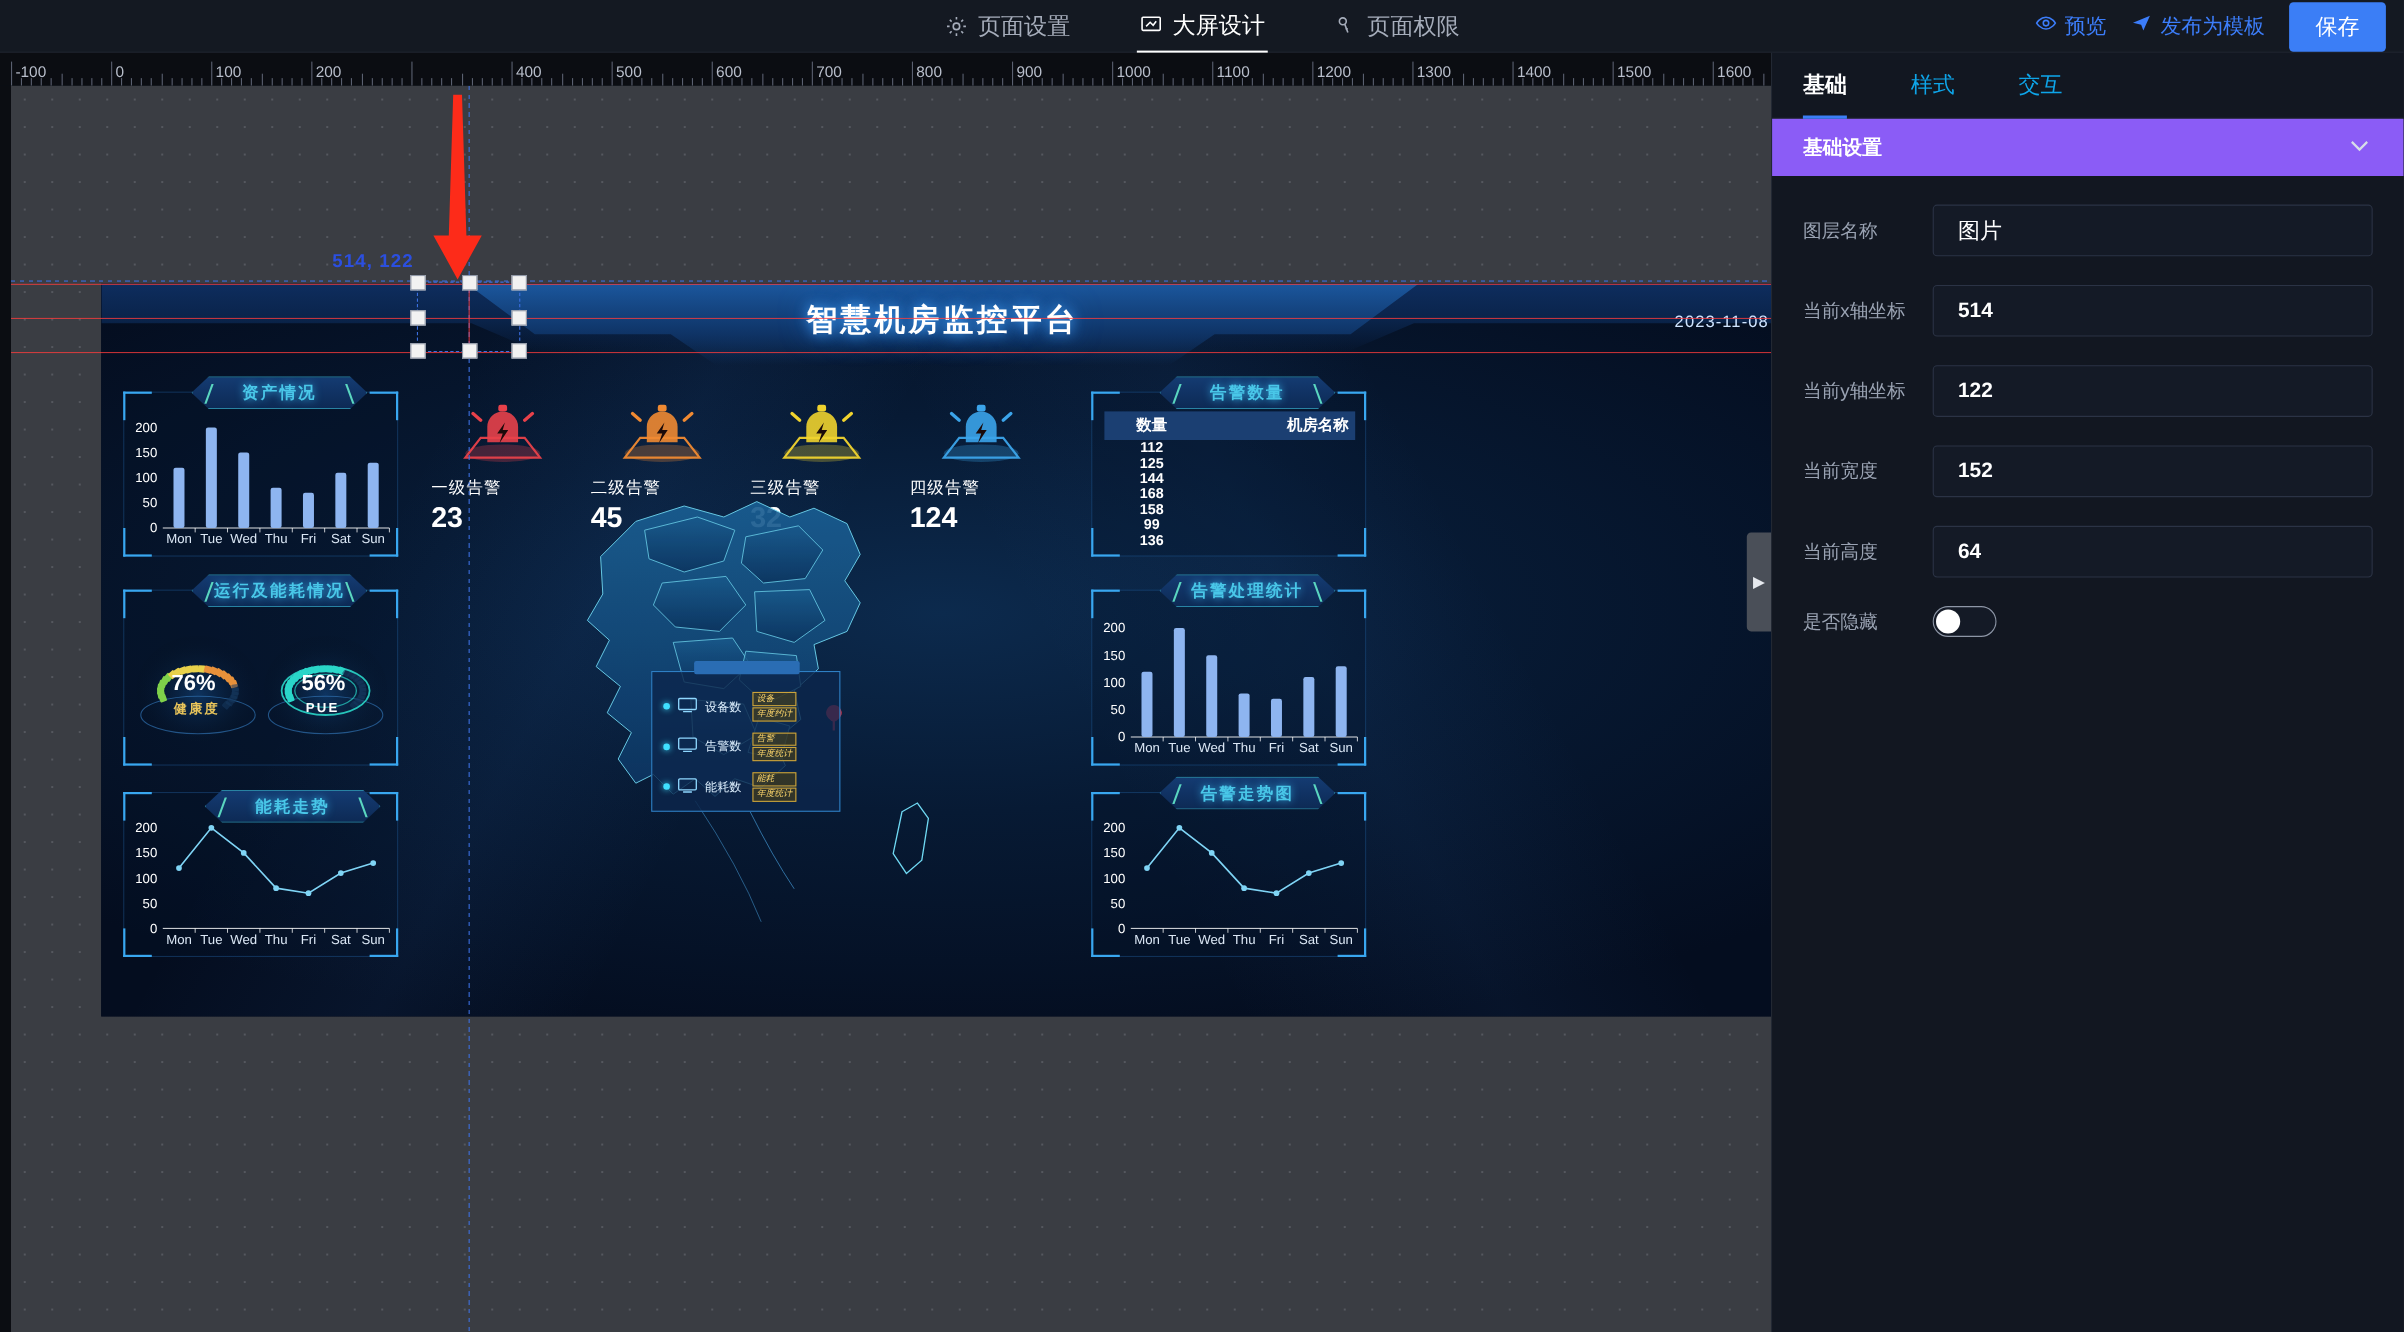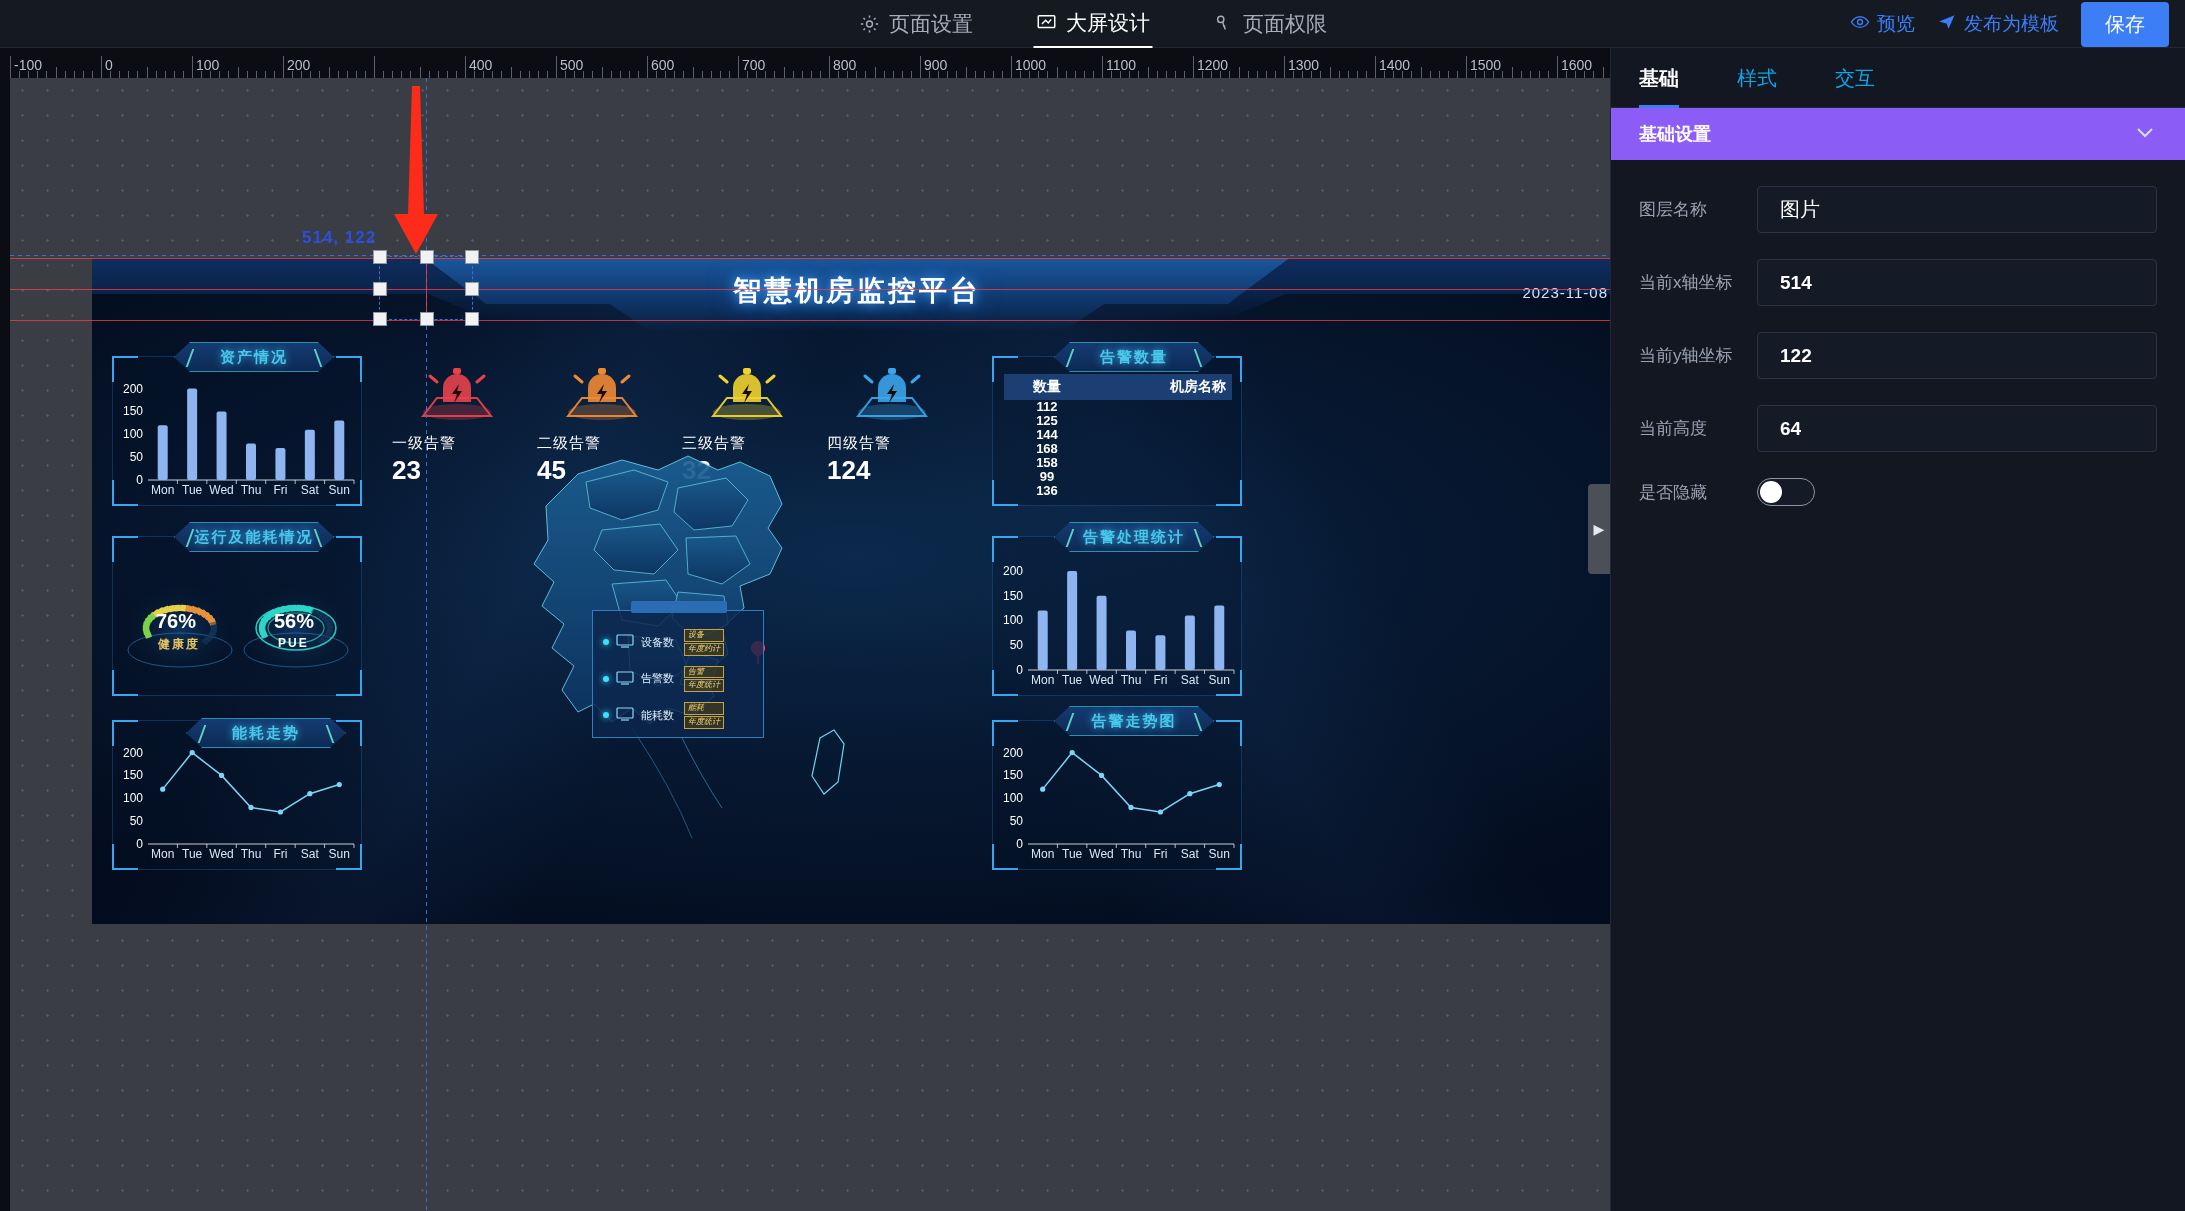--- a/index.html
+++ b/index.html
@@ -184,21 +184,21 @@
     position:absolute; width:22px; height:90px; background:#4a4f58;
     border-radius:4px 0 0 4px; display:flex; align-items:center; justify-content:center;
     color:#e6e9ee; font-size:14px; cursor:pointer;
   }
 
   
   #props {
     position:absolute; right:0; top:48px; width:575px; height:1163px;
     background:#121721; border-left:1px solid #222833;
   }
-  #prop-tabs { display:flex; gap:58px; padding:0 28px; height:60px; 
+  #prop-tabs { display:flex; gap:58px; padding:0 28px; height:60px; align-items:center;
                border-bottom:1px solid #222833; }
   .ptab { color:#0ea5e9; font-size:20px; cursor:pointer; height:60px;
           display:flex; align-items:center; position:relative; }
   .ptab.active { color:#ffffff; font-weight:bold; }
   .ptab.active::after{ content:""; position:absolute; left:0; right:0; bottom:0;
                        height:3px; background:#3b7ef6; }
   #prop-section {
     height:52px; background:#8b5cf6; display:flex; align-items:center;
     justify-content:space-between; padding:0 28px; color:#ffffff;
     font-size:18px; font-weight:bold; cursor:pointer;
@@ -924,20 +924,24 @@
   </div>
   <div class="prop-row">
     <span class="prop-lab">当前x轴坐标</span>
     <input class="prop-inp" value="514" style="">
   </div>
   <div class="prop-row">
     <span class="prop-lab">当前y轴坐标</span>
     <input class="prop-inp" value="122" style="">
   </div>
   <div class="prop-row">
+    <span class="prop-lab">当前宽度</span>
+    <input class="prop-inp" value="152" style="">
+  </div>
+  <div class="prop-row">
     <span class="prop-lab">当前高度</span>
     <input class="prop-inp" value="64" style="">
   </div>
   <div class="prop-row">
     <span class="prop-lab">是否隐藏</span>
     <div class="switch">
         <i class="knob"></i>
       </div>
   </div>
 

